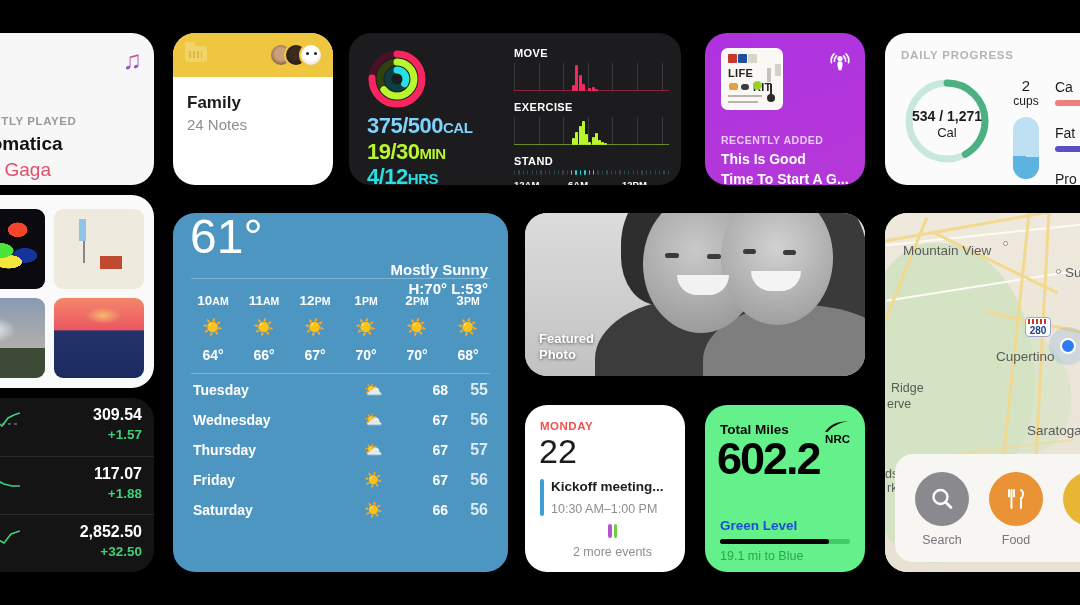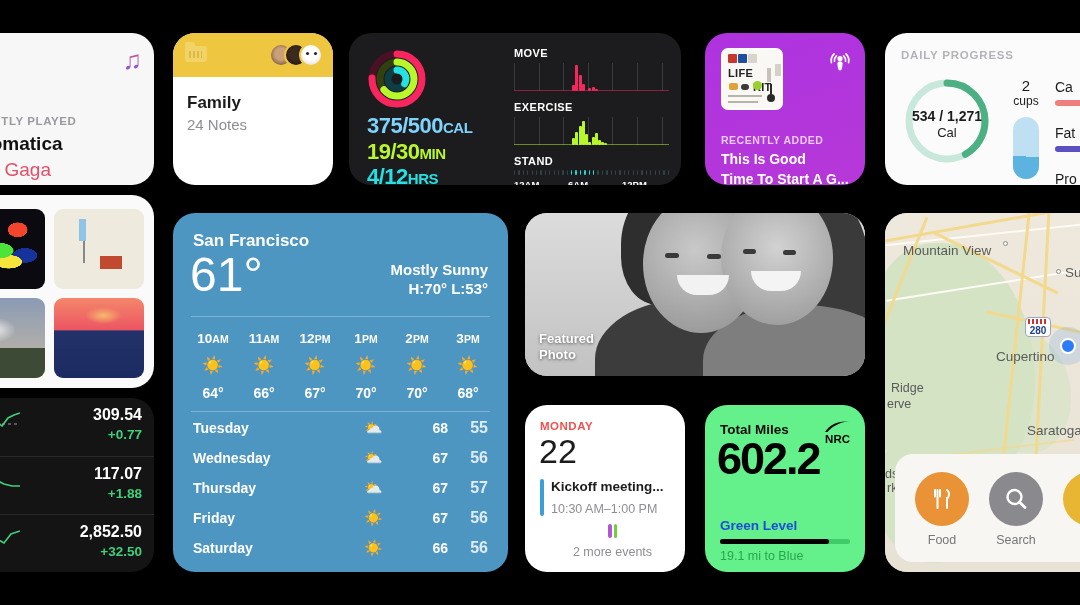--- a/index.html
+++ b/index.html
@@ -250,21 +250,21 @@
     </div>
   </div>
 
   <div class="w" id="stocks">
     <div class="srow">
       <svg class="spark" viewBox="0 0 72 34">
         <polyline points="0,24 6,27 12,20 18,26 24,17 30,21 36,14 42,19 48,11 54,16 60,8 66,5 72,3" fill="none" stroke="#3fd07a" stroke-width="1.6"></polyline>
         <line x1="0" y1="14" x2="72" y2="14" stroke="#9a9a9a" stroke-width="1" stroke-dasharray="3 3"></line>
       </svg>
       <div class="sprice">309.54</div>
-      <div class="schg">+0.77</div>
+      <div class="schg">+1.57</div>
     </div>
     <div class="srow">
       <svg class="spark" viewBox="0 0 72 34">
         <polyline points="0,22 8,14 16,11 24,13 32,10 40,12 48,11 56,15 64,17 72,17" fill="none" stroke="#3fd07a" stroke-width="1.6"></polyline>
       </svg>
       <div class="sprice">117.07</div>
       <div class="schg">+1.88</div>
     </div>
     <div class="srow">
       <svg class="spark" viewBox="0 0 72 34">
@@ -458,21 +458,20 @@
         <div class="nbar" style="background:#5b50c2"></div>
       </div>
       <div class="nrow">
         <span>Pro</span>
 
       </div>
     </div>
   </div>
 
   <div class="w" id="weather">
-    <div class="wcity">San Francisco</div>
     <div class="wtemp">61°</div>
     <div class="wcond">
       <div class="c1">Mostly Sunny</div>
       <div class="c2">H:70°  L:53°</div>
     </div>
     <div class="wsep"></div>
     <div class="hours" id="weather-hours">
         <div class="hcol">
           <div class="hh">10<em>AM</em></div>
           <div class="hi">☀️</div>
@@ -616,36 +615,36 @@
       <div class="mlbl" style="left:6px;top:168px;">Ridge</div>
       <div class="mlbl" style="left:2px;top:184px;">erve</div>
       <div class="mlbl" style="left:142px;top:210px;font-size:13.5px;">Saratoga</div>
 
       <div class="mlbl" style="left:0;top:254px;">ds</div>
       <div class="mlbl" style="left:2px;top:268px;">rk</div>
     </div>
     <div class="mapbar">
       <div class="mbrow">
         <div class="mbitem">
+          <div class="mbcirc" style="background:#8a8a8e">
+            <svg width="28" height="28" viewBox="0 0 28 28">
+              <circle cx="12.5" cy="12" r="7" fill="none" stroke="#fff" stroke-width="2.4"></circle>
+              <line x1="17.6" y1="17.2" x2="23" y2="22.6" stroke="#fff" stroke-width="2.8" stroke-linecap="round"></line>
+            </svg>
+          </div>
+          <div class="mbtxt">Search</div>
+        </div>
+        <div class="mbitem">
           <div class="mbcirc" style="background:#e99336">
             <svg width="26" height="26" viewBox="0 0 26 26">
               <path d="M8.5 4v6.5M6 4v6.5M11 4v6.5M8.5 10.5V22" stroke="#fff" stroke-width="2" stroke-linecap="round" fill="none"></path>
               <path d="M18 4c2 1.5 2.4 4.5 1.3 7.2-.3.8-1.3.7-1.3-.2V22" stroke="#fff" stroke-width="2" stroke-linecap="round" fill="none"></path>
             </svg>
           </div>
           <div class="mbtxt">Food</div>
-        </div>
-        <div class="mbitem">
-          <div class="mbcirc" style="background:#8a8a8e">
-            <svg width="28" height="28" viewBox="0 0 28 28">
-              <circle cx="12.5" cy="12" r="7" fill="none" stroke="#fff" stroke-width="2.4"></circle>
-              <line x1="17.6" y1="17.2" x2="23" y2="22.6" stroke="#fff" stroke-width="2.8" stroke-linecap="round"></line>
-            </svg>
-          </div>
-          <div class="mbtxt">Search</div>
         </div>
         <div class="mbitem">
           <div class="mbcirc" style="background:#e8b633">
             <svg width="24" height="24" viewBox="0 0 24 24">
               <path d="M5 8h14l-1.4 12H6.4L5 8z" fill="none" stroke="#fff" stroke-width="2"></path>
               <path d="M9 8V6a3 3 0 0 1 6 0v2" fill="none" stroke="#fff" stroke-width="2"></path>
             </svg>
           </div>
           <div class="mbtxt">S</div>
         </div>

